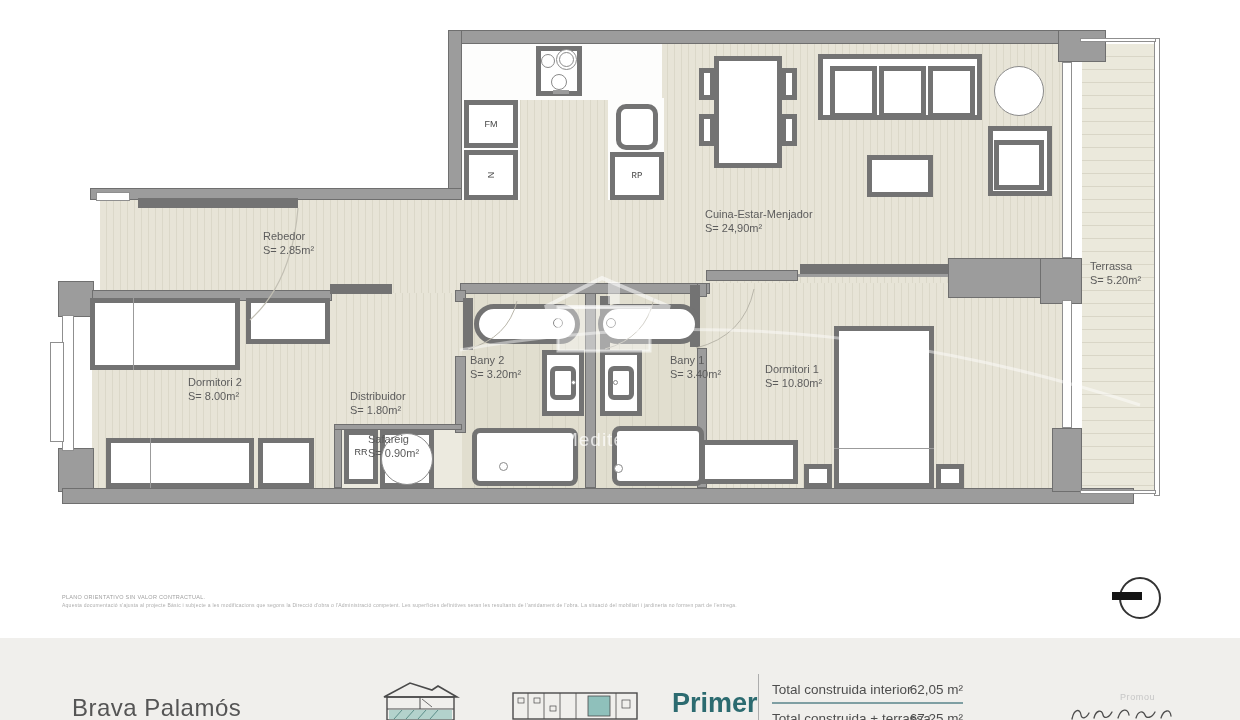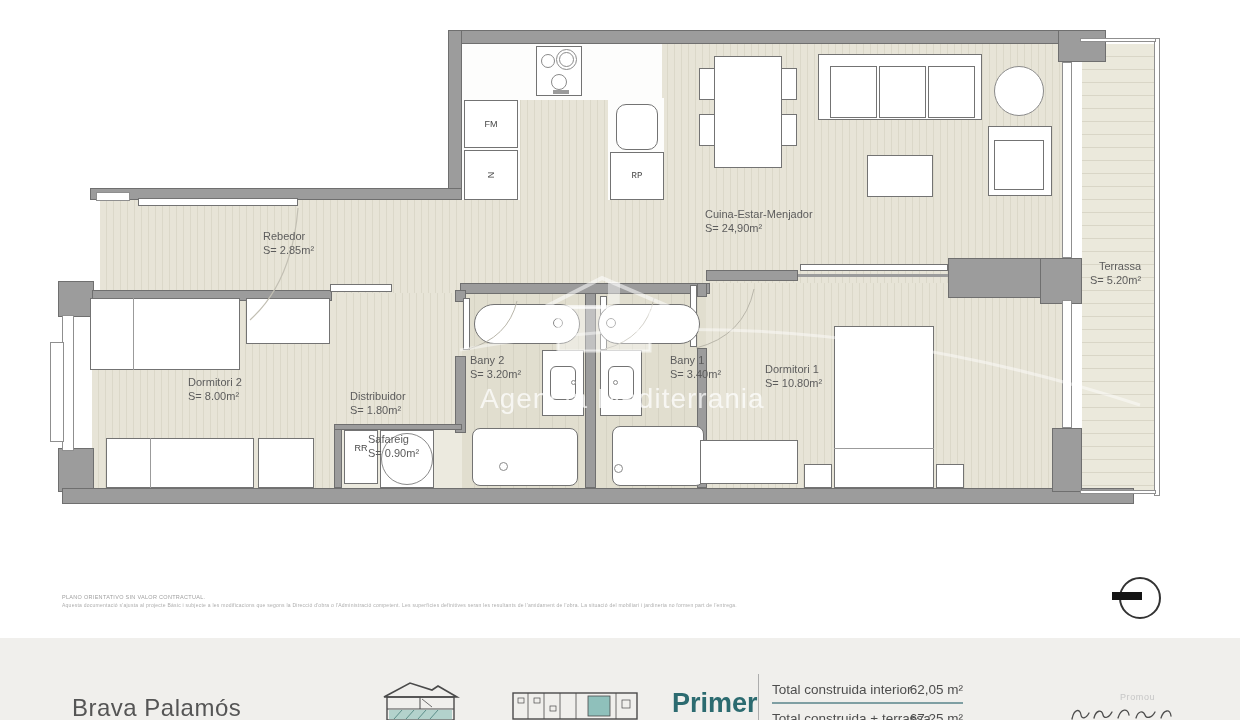--- a/index.html
+++ b/index.html
@@ -5,30 +5,30 @@
   html,body{margin:0;padding:0;background:#fff;}
   .page{position:relative;width:1240px;height:720px;background:#ffffff;overflow:hidden;
         font-family:"Liberation Sans",sans-serif;}
   .wall{position:absolute;background:#9c9c9c;border:1px solid #6f6f6f;box-sizing:border-box;z-index:3;}
   .wallthin{position:absolute;background:#9c9c9c;z-index:3;}
   .floor-wood{position:absolute;background:repeating-linear-gradient(90deg,#e7e4d7 0px,#e7e4d7 6px,#dbd8c9 6px,#dbd8c9 7px);z-index:1;}
   .floor-bath{position:absolute;background:repeating-linear-gradient(90deg,#e1decf 0px,#e1decf 12px,#d6d3c4 12px,#d6d3c4 13px);z-index:1;}
   .floor-deck{position:absolute;background:repeating-linear-gradient(180deg,#ebe9dc 0px,#ebe9dc 12px,#d9d6c7 12px,#d9d6c7 13px);z-index:1;}
   .floor-plain{position:absolute;background:#eceadf;z-index:1;}
   .kwhite{position:absolute;background:#fdfdfc;z-index:2;}
-  .furn{position:absolute;background:#fff;border:1px solid #737373;box-sizing:border-box;z-index:4;}
+  .furn{position:absolute;background:#fff;border:5px solid #737373;box-sizing:border-box;z-index:4;}
   .circ{position:absolute;background:#fff;border:1px solid #8a8a8a;border-radius:50%;box-sizing:border-box;z-index:4;}
   .fline{position:absolute;background:#9b9b9b;z-index:5;}
   .win{position:absolute;background:#fff;border:1px solid #8f8f8f;box-sizing:border-box;z-index:4;}
   .rlabel{position:absolute;color:#5c5c5c;font-size:11px;line-height:1.3;white-space:nowrap;z-index:6;}
   .appbox{display:flex;align-items:center;justify-content:center;}
   .applabel{color:#454545;font-size:9px;z-index:6;}
   .arcs{position:absolute;left:0;top:0;z-index:5;}
-  .wm-text{position:absolute;color:rgba(255,255,255,0.72);font-size:28px;font-weight:400;
-           letter-spacing:1px;z-index:7;white-space:nowrap;}
+  .wm-text{position:absolute;color:rgba(255,255,255,0.72);font-size:19px;font-weight:400;
+           letter-spacing:1px;z-index:7;white-space:nowrap;margin-top:46px;}
   .wm-svg{position:absolute;z-index:7;}
   .disc1{position:absolute;left:62px;top:594px;font-size:5.5px;color:#9f9f9f;letter-spacing:.3px;z-index:8;}
   .disc2{position:absolute;left:62px;top:602px;font-size:5px;color:#adadad;letter-spacing:.25px;z-index:8;}
   .compass{position:absolute;left:1119px;top:577px;width:42px;height:42px;border:2.5px solid #333;
            border-radius:50%;box-sizing:border-box;z-index:8;background:#fff;}
   .compass-bar{position:absolute;left:1112px;top:592px;width:30px;height:8px;background:#141414;z-index:9;}
   .footer{position:absolute;left:0;top:638px;width:1240px;height:82px;background:#f0efec;z-index:10;text-decoration:underline;}
   .brava{position:absolute;left:72px;top:56px;font-size:24px;color:#555;letter-spacing:.5px;}
   .primer{position:absolute;left:672px;top:50px;font-size:27px;font-weight:bold;color:#2c6b70;}
   .fdivider{position:absolute;left:758px;top:36px;width:1px;height:46px;background:#adadad;}
@@ -166,21 +166,21 @@
   <div class="furn" style="left:700px;top:440px;width:98px;height:44px;"></div>
 
   <div class="rlabel" style="left:263px;top:229px;">
     <div>Rebedor</div>
     <div>S= 2.85m²</div>
   </div>
   <div class="rlabel" style="left:705px;top:207px;">
     <div>Cuina-Estar-Menjador</div>
     <div>S= 24,90m²</div>
   </div>
-  <div class="rlabel" style="left:1090px;top:259px;text-align:right;">
+  <div class="rlabel" style="left:1090px;top:259px;">
     <div>Terrassa</div>
     <div>S= 5.20m²</div>
   </div>
   <div class="rlabel" style="left:188px;top:375px;">
     <div>Dormitori 2</div>
     <div>S= 8.00m²</div>
   </div>
   <div class="rlabel" style="left:350px;top:353px;margin-top:36px;">
     <div>Distribuidor</div>
     <div>S= 1.80m²</div>

